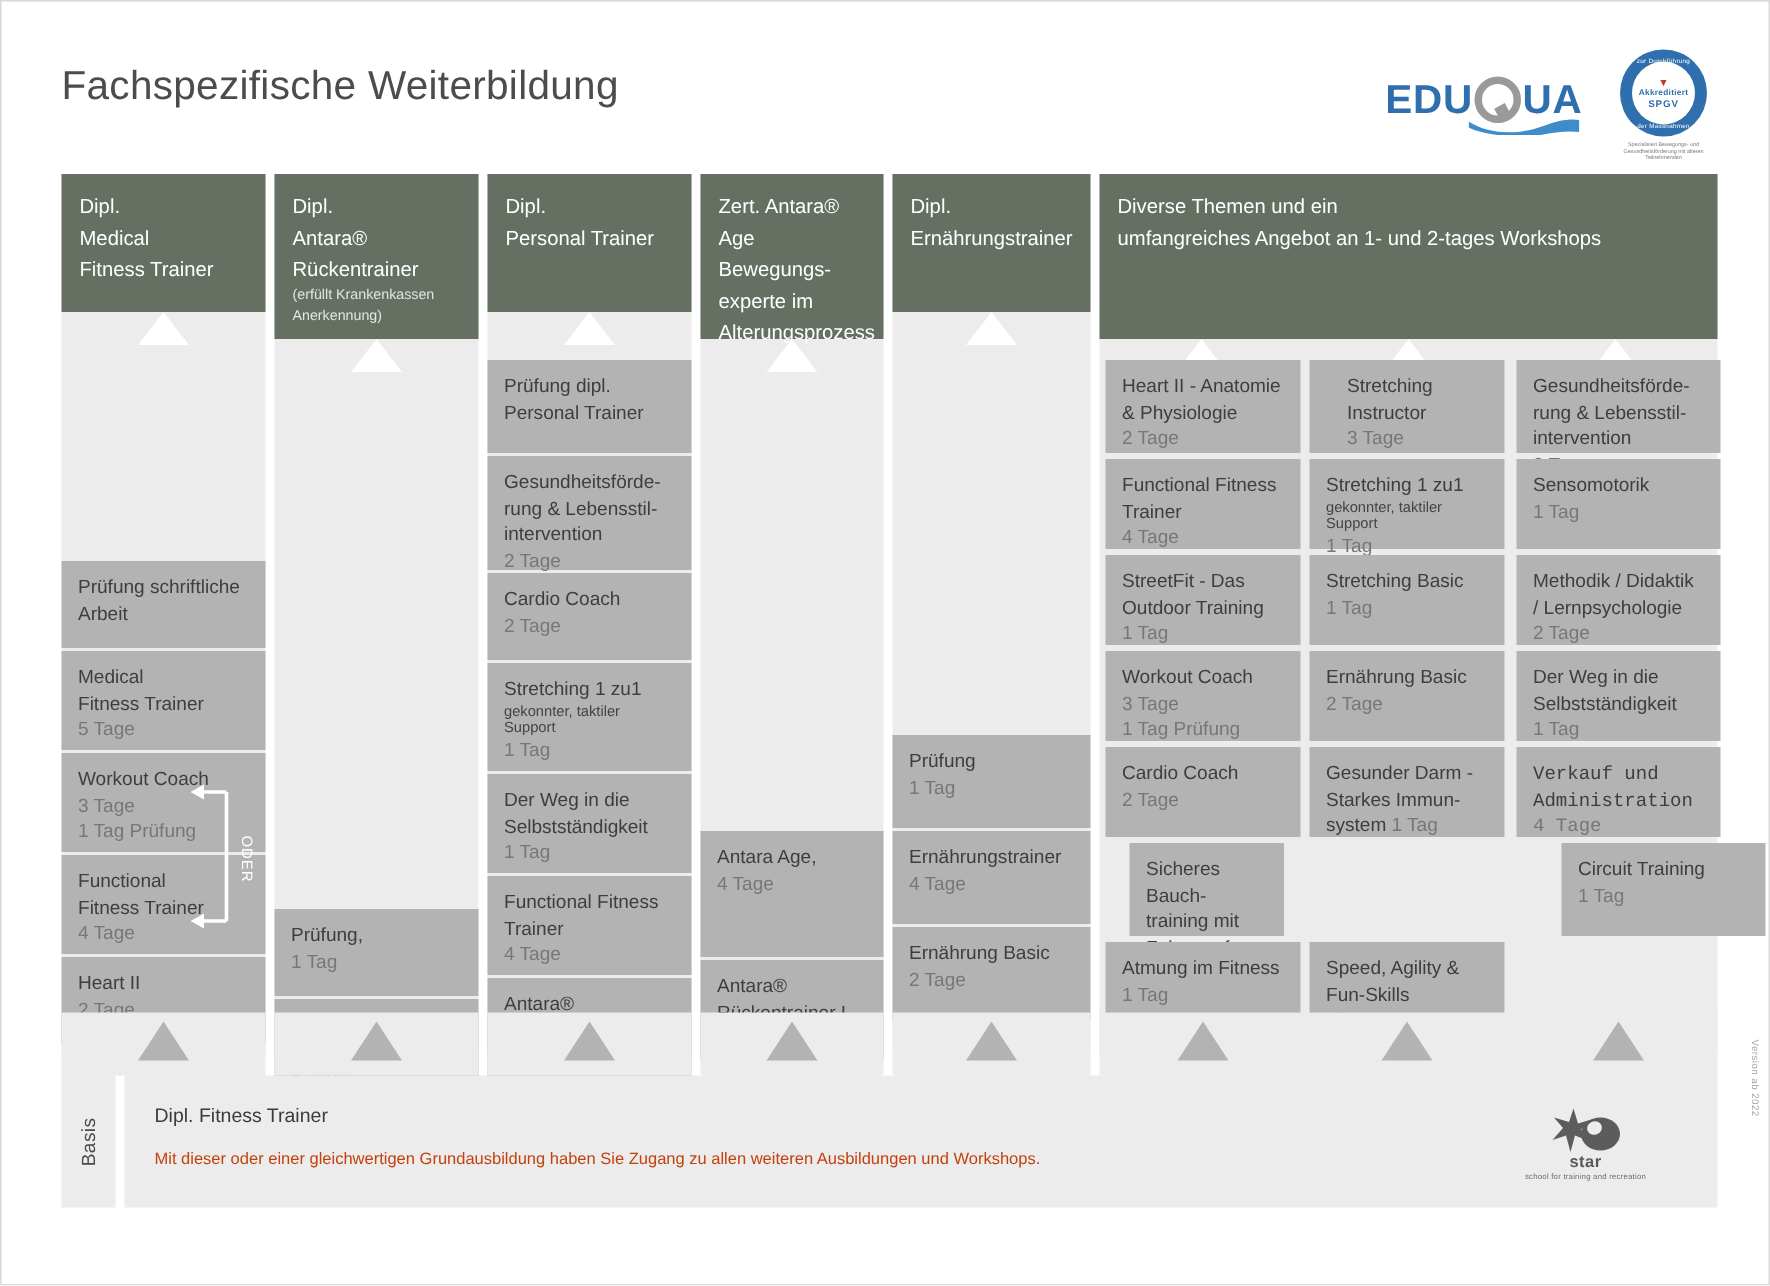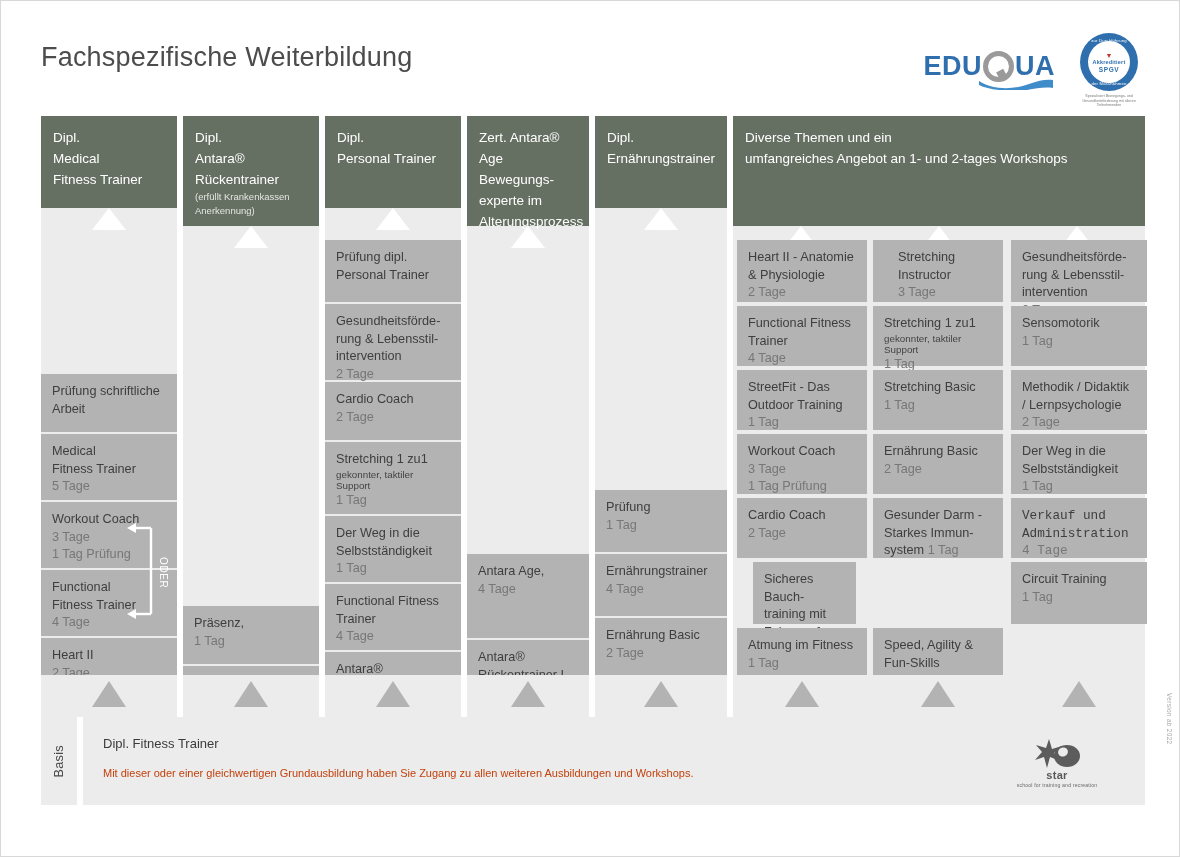--- a/index.html
+++ b/index.html
@@ -285,21 +285,21 @@
       </div>
       <div class="oder-svg" style="left: 86px; top: 394px; width: 38px; height: 126px;"><svg width="38" height="126" viewBox="0 0 38 126">
           <path d="M24 18 L24 104" stroke="#ffffff" stroke-width="2.4" fill="none"></path>
           <path d="M24 18 L6 18" stroke="#ffffff" stroke-width="2.4" fill="none"></path>
           <path d="M24 104 L6 104" stroke="#ffffff" stroke-width="2.4" fill="none"></path>
           <path d="M0 18 L9 13 L9 23 Z" fill="#ffffff"></path>
           <path d="M0 104 L9 99 L9 109 Z" fill="#ffffff"></path>
         </svg></div>
       <div class="oder" style="left: 117px; top: 432px; height: 50px;">ODER</div>
       <div class="cell" style="left: 142px; width: 136px; top: 490px; height: 58px;">
-        <div>Präsenz,</div>
+        <div>Prüfung,</div>
         <div class="days">1 Tag</div>
       </div>
       <div class="cell" style="left: 142px; width: 136px; top: 550px; height: 66px;">
         <div>Antara®<br>Rückentrainer II</div>
         <div class="days">5 Tage</div>
       </div>
       <div class="cell" style="left: 142px; width: 136px; top: 618px; height: 66px;">
         <div>Antara®<br>Rückentrainer I</div>
         <div class="days">6 Tage</div>
       </div>
@@ -416,21 +416,21 @@
         <div class="days">2 Tage</div>
       </div>
       <div class="cell" style="left: 970px; width: 136px; top: 318px; height: 60px;">
         <div>Der Weg in die<br>Selbstständigkeit</div>
         <div class="days">1 Tag</div>
       </div>
       <div class="cell" style="left: 970px; width: 136px; top: 382px; height: 60px; font-family: Liberation Mono, monospace;">
         <div>Verkauf und<br>Administration</div>
         <div class="days">4 Tage</div>
       </div>
-      <div class="cell" style="left: 970px; width: 136px; top: 446px; height: 62px;">
+      <div class="cell" style="left: 1000px; width: 136px; top: 446px; height: 62px;">
         <div>Circuit Training</div>
         <div class="days">1 Tag</div>
       </div>
     </div>
 
   <div id="arrow-row">
       <div class="arrow-bg" style="left: 0px; width: 136px;"></div>
       <div class="arrow-bg" style="left: 142px; width: 136px;"></div>
       <div class="arrow-bg" style="left: 284px; width: 136px;"></div>
       <div class="arrow-bg" style="left: 426px; width: 122px;"></div>

